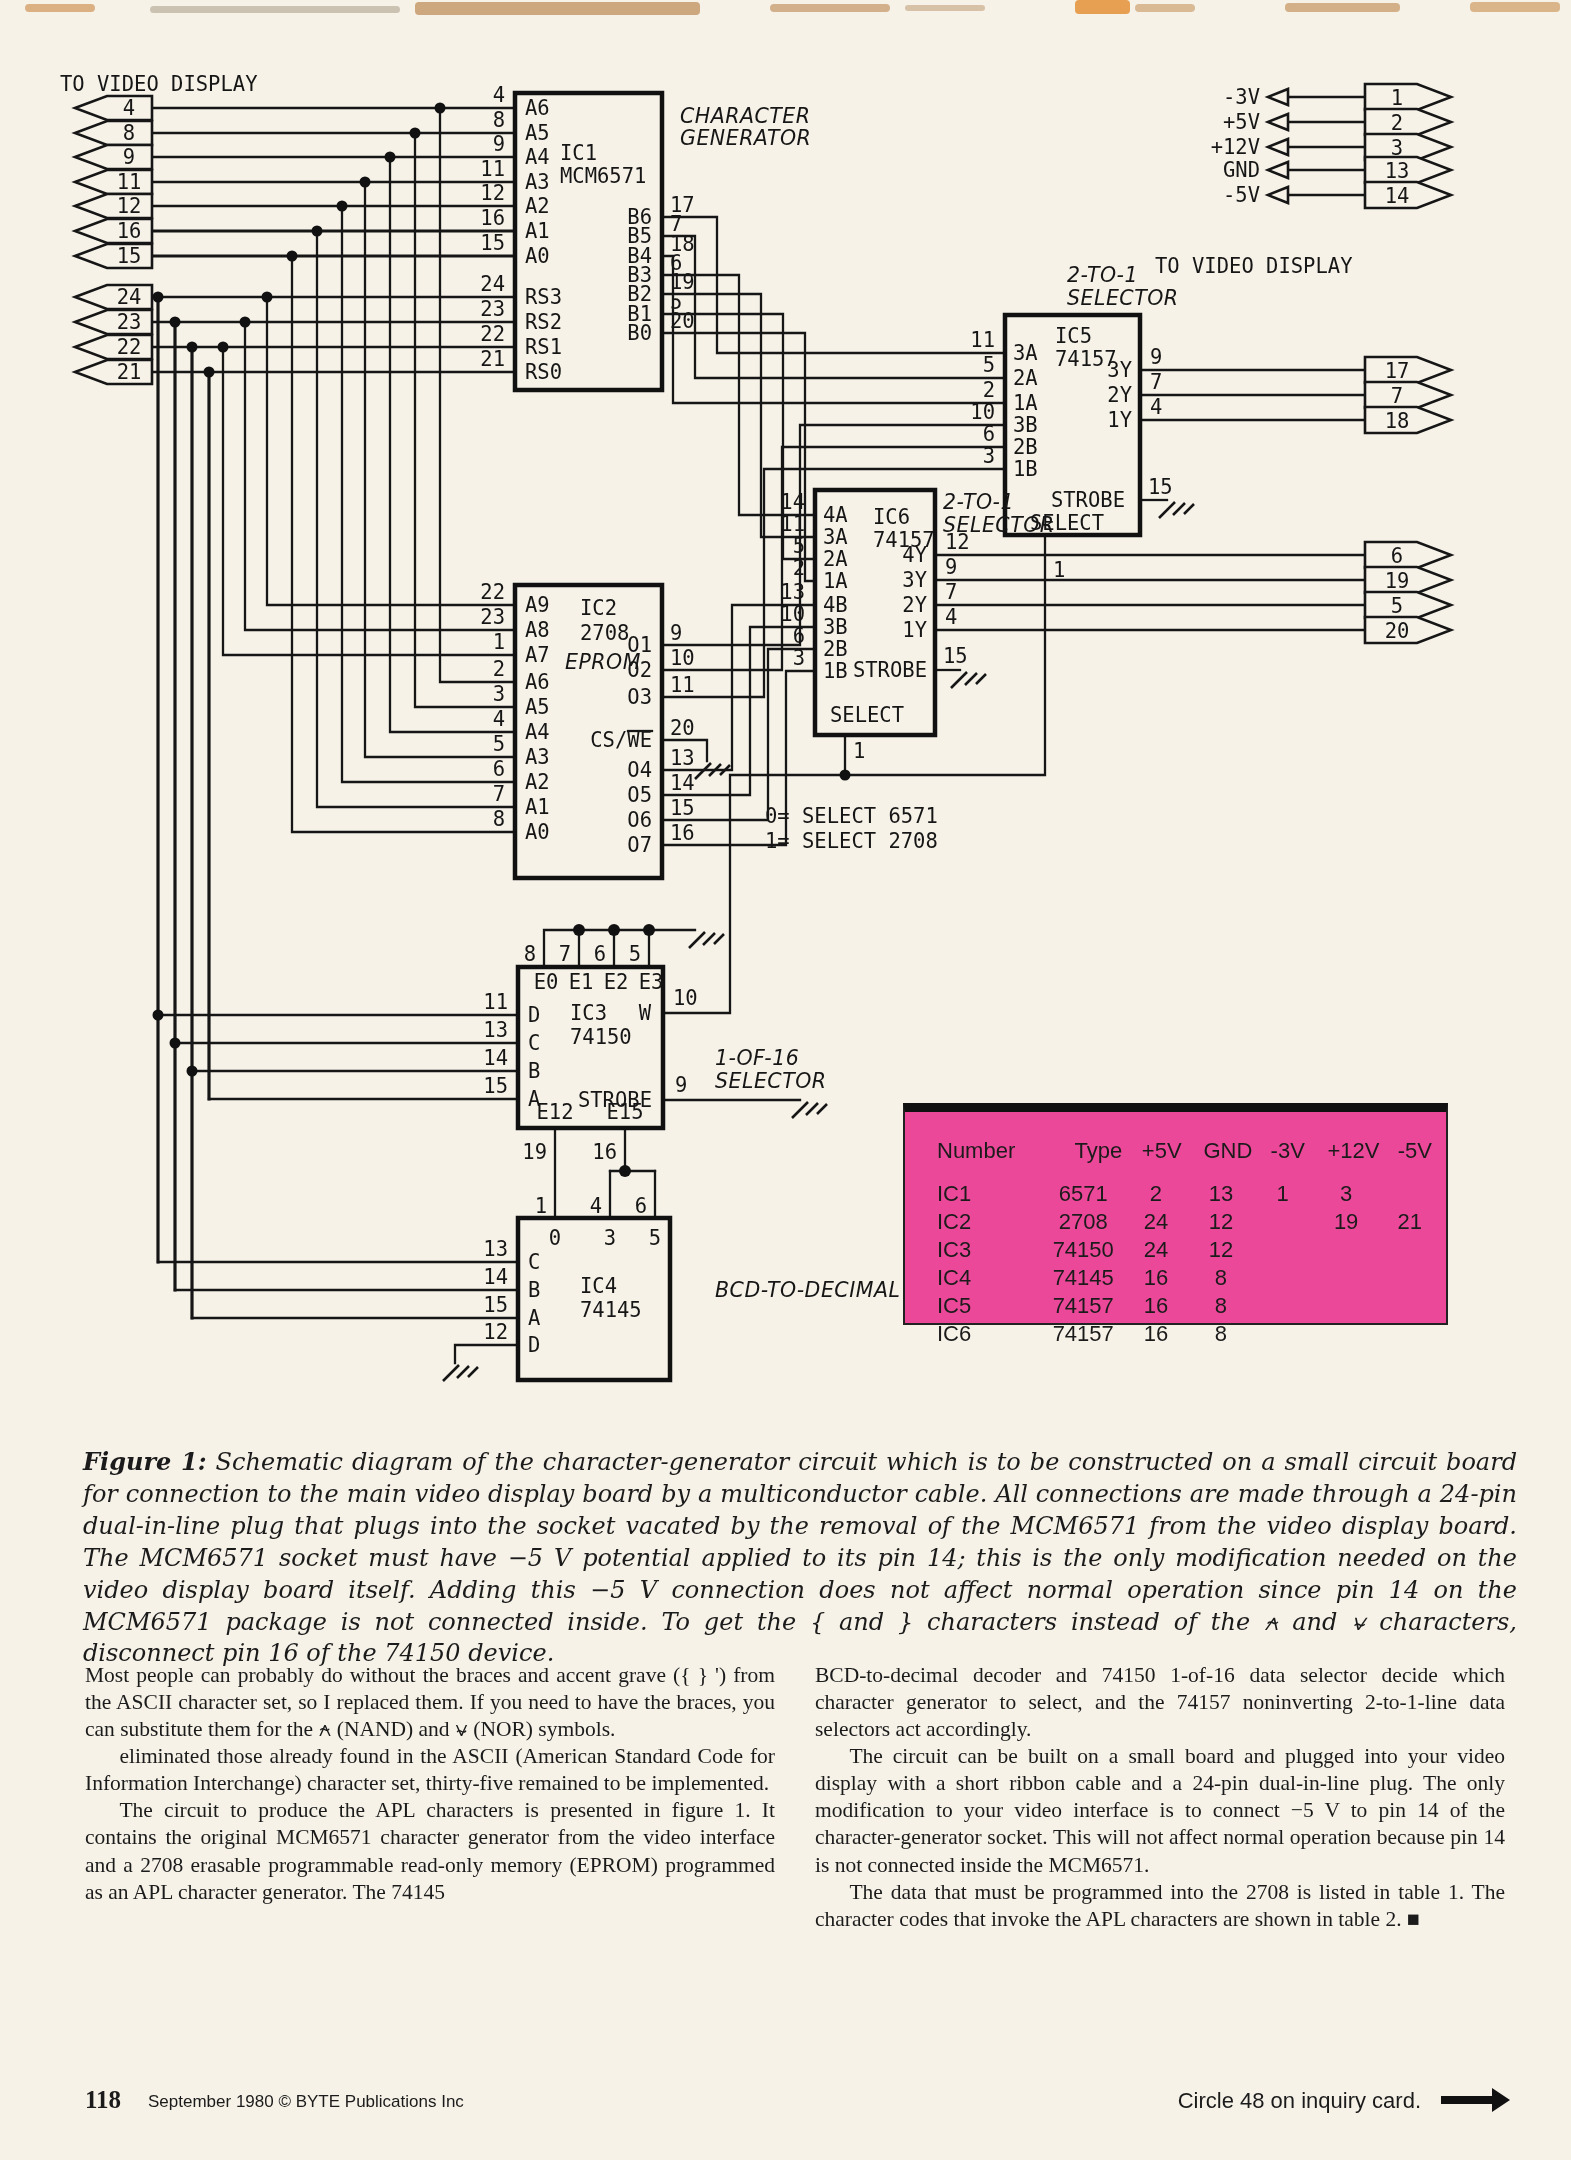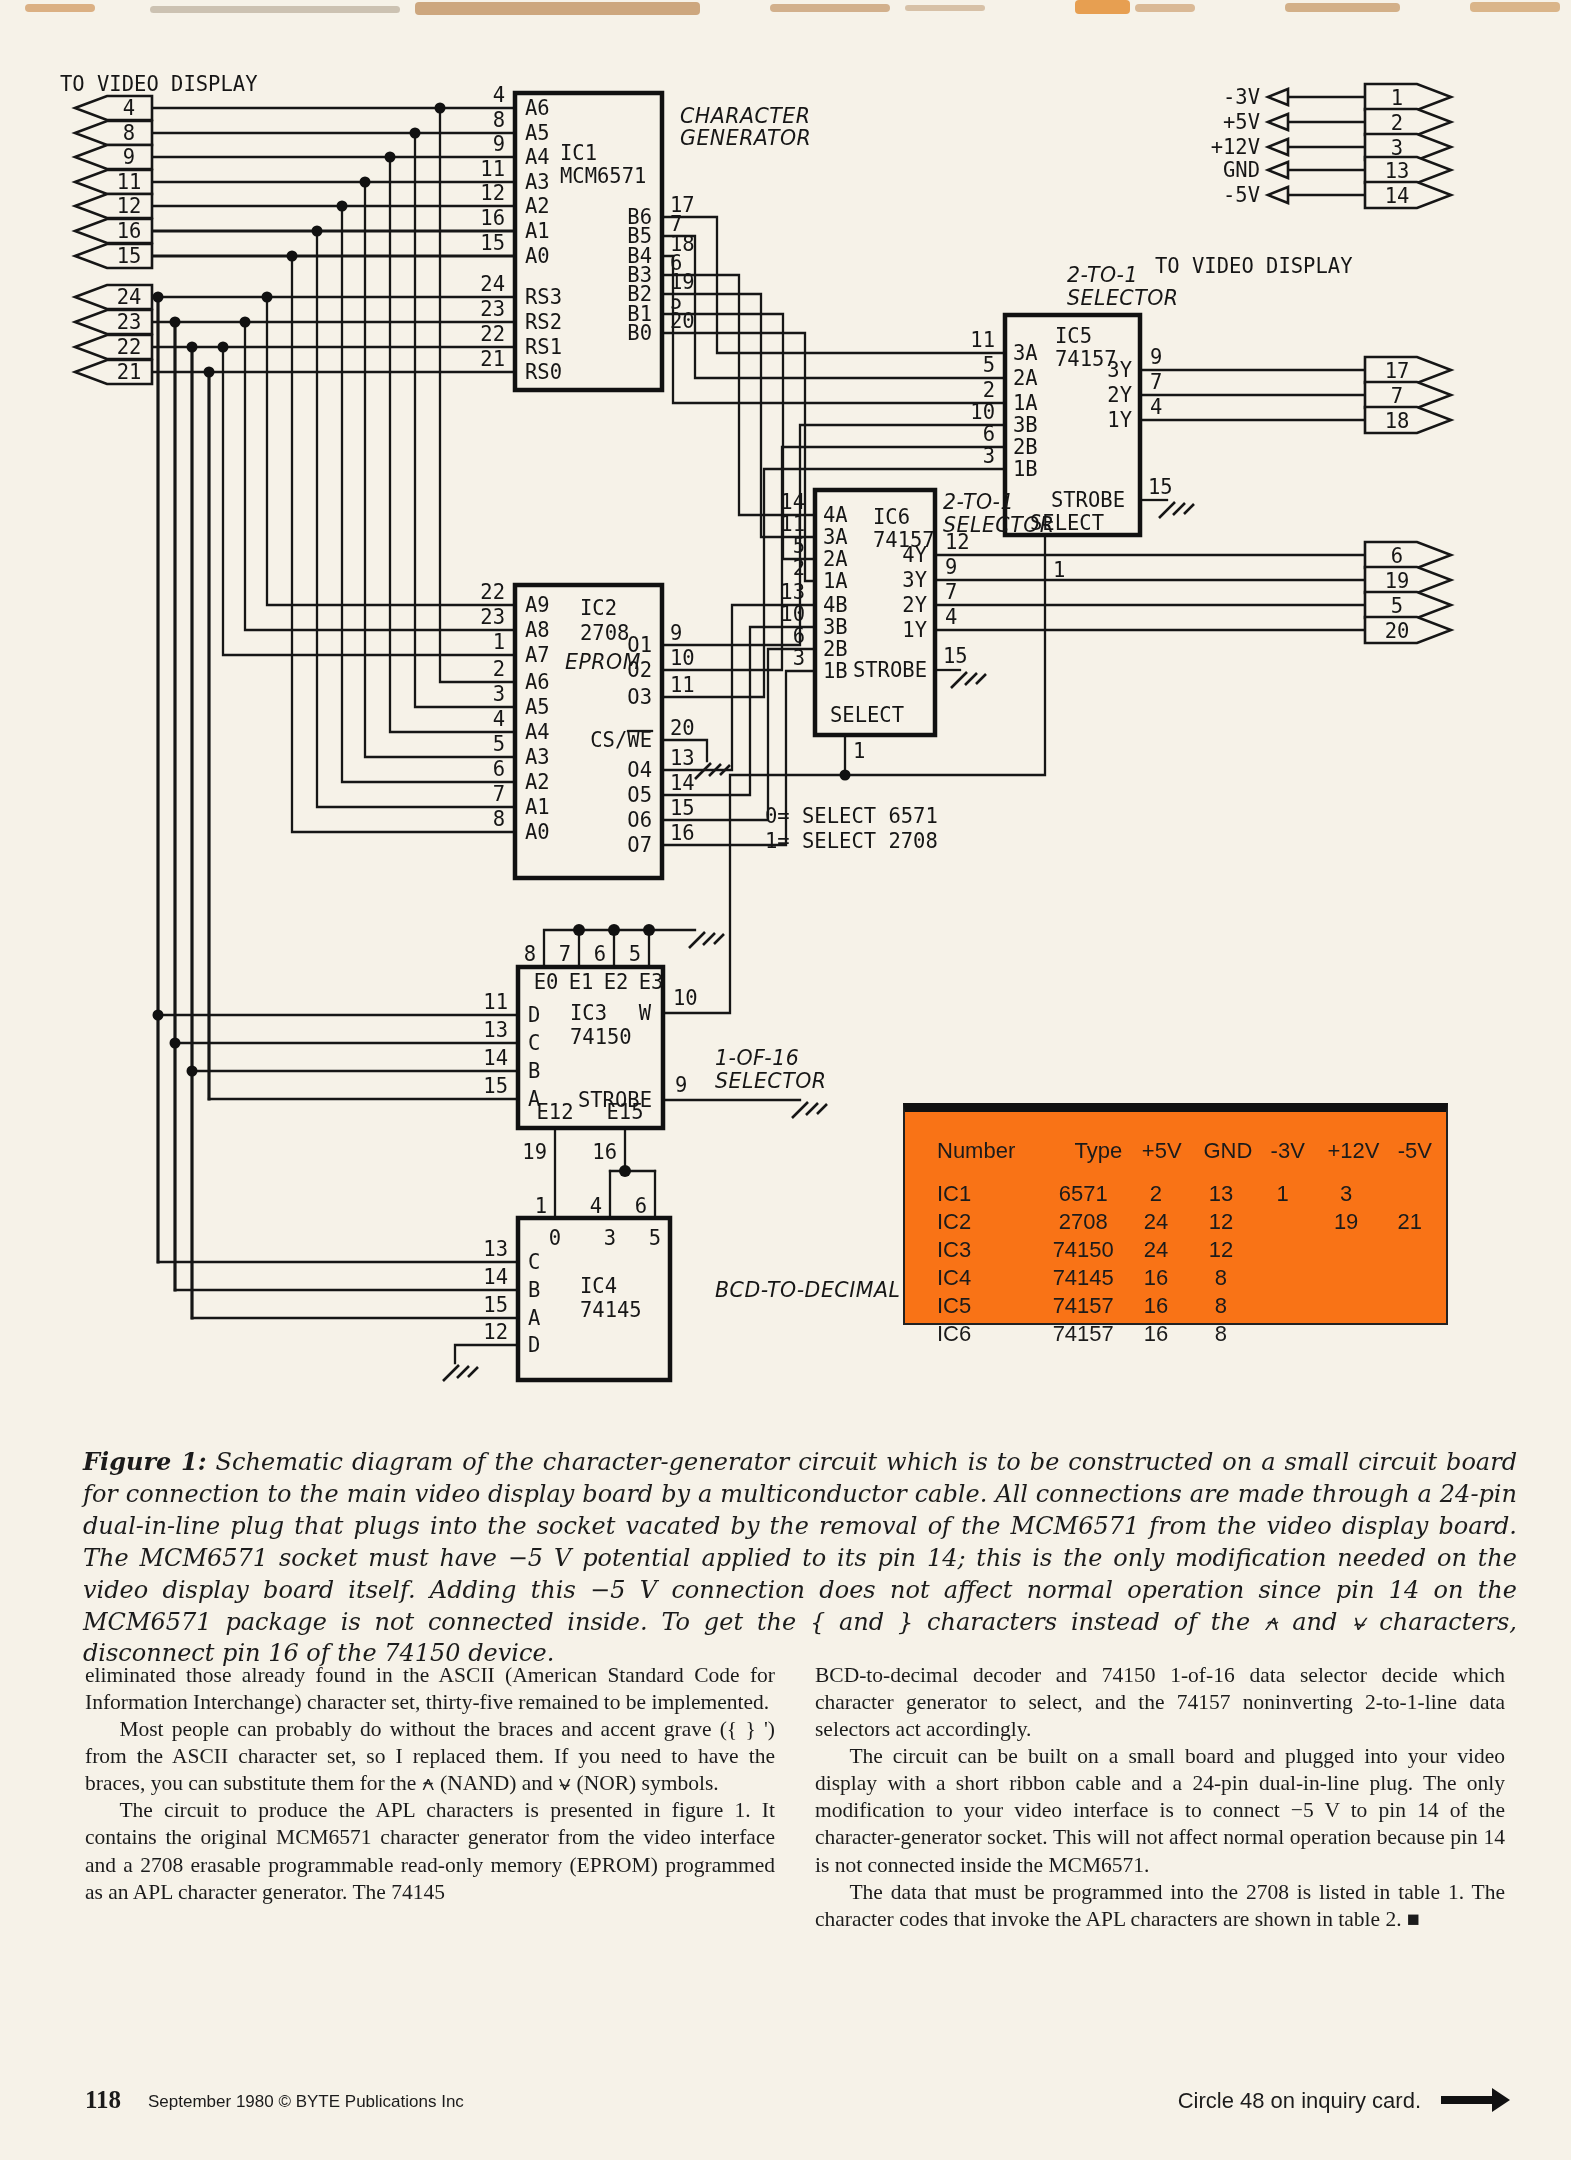--- a/index.html
+++ b/index.html
@@ -9,21 +9,21 @@
   .schem{position:absolute;left:55px;top:75px;}
   .sl{font-family:"DejaVu Sans Mono",monospace;font-size:20.5px;fill:#161616;}
   .it{font-family:"DejaVu Sans",sans-serif;font-style:italic;letter-spacing:.5px;}
   .wire{stroke:#161616;stroke-width:2.3;fill:none;stroke-linecap:square;}
   .wire2{stroke:#161616;stroke-width:3.2;fill:none;stroke-linecap:square;}
   .icbox{stroke:#111;stroke-width:4.5;fill:none;}
   .conn{stroke:#161616;stroke-width:2.6;fill:#f6f2e8;}
   .dot{fill:#111;}
   .gnd path{stroke:#161616;stroke-width:2.6;fill:none;}
   .tablebox{position:absolute;left:903px;top:1103px;width:545px;height:222px;
-            border:2px solid #222;border-top:9px solid #111;background:#f97316;
+            border:2px solid #222;border-top:9px solid #111;background:#ec4899;
             font-family:"Liberation Sans",sans-serif;font-size:22px;padding:26px 10px 0 28px;box-sizing:border-box;}
   .tablebox table{border-collapse:collapse;width:100%;}
   .tablebox th{font-weight:normal;text-align:right;padding:0 4px 16px 4px;}
   .tablebox th:first-child{text-align:left;}
   .tablebox td{text-align:center;padding:1px 4px;}
   .tablebox td:first-child{text-align:left;}
   .caption{position:absolute;left:83px;top:1422px;width:1434px;
            font-family:"DejaVu Serif",serif;font-style:italic;font-size:24px;line-height:1.33;text-align:justify;}
   .caption b{font-weight:bold;}
   .bodycol{position:absolute;top:1662px;width:690px;font-size:21.5px;line-height:1.26;text-align:justify;}
@@ -508,22 +508,22 @@
             <td></td>
             <td></td>
           </tr>
         </tbody>
     </table>
   </div>
 
   <p class="caption"><b>Figure 1:</b><span> Schematic diagram of the character-generator circuit which is to be constructed on a small circuit board for connection to the main video display board by a multiconductor cable. All connections are made through a 24-pin dual-in-line plug that plugs into the socket vacated by the removal of the MCM6571 from the video display board. The MCM6571 socket must have −5 V potential applied to its pin 14; this is the only modification needed on the video display board itself. Adding this −5 V connection does not affect normal operation since pin 14 on the MCM6571 package is not connected inside. To get the { and } characters instead of the ⍲ and ⍱ characters, disconnect pin 16 of the 74150 device.</span></p>
 
   <div class="bodycol" id="colL">
+      <p>Most people can probably do without the braces and accent grave ({ } ') from the ASCII character set, so I replaced them. If you need to have the braces, you can substitute them for the ⍲ (NAND) and ⍱ (NOR) symbols.</p>
       <p>eliminated those already found in the ASCII (American Standard Code for Information Interchange) character set, thirty-five remained to be implemented.</p>
-      <p>Most people can probably do without the braces and accent grave ({ } ') from the ASCII character set, so I replaced them. If you need to have the braces, you can substitute them for the ⍲ (NAND) and ⍱ (NOR) symbols.</p>
       <p>The circuit to produce the APL characters is presented in figure 1. It contains the original MCM6571 character generator from the video interface and a 2708 erasable programmable read-only memory (EPROM) programmed as an APL character generator. The 74145</p>
     </div>
   <div class="bodycol" id="colR">
       <p>BCD-to-decimal decoder and 74150 1-of-16 data selector decide which character generator to select, and the 74157 noninverting 2-to-1-line data selectors act accordingly.</p>
       <p>The circuit can be built on a small board and plugged into your video display with a short ribbon cable and a 24-pin dual-in-line plug. The only modification to your video interface is to connect −5 V to pin 14 of the character-generator socket. This will not affect normal operation because pin 14 is not connected inside the MCM6571.</p>
       <p>The data that must be programmed into the 2708 is listed in table 1. The character codes that invoke the APL characters are shown in table 2. ■</p>
     </div>
 
   <div class="footer">
     <span class="pagenum">118</span>

